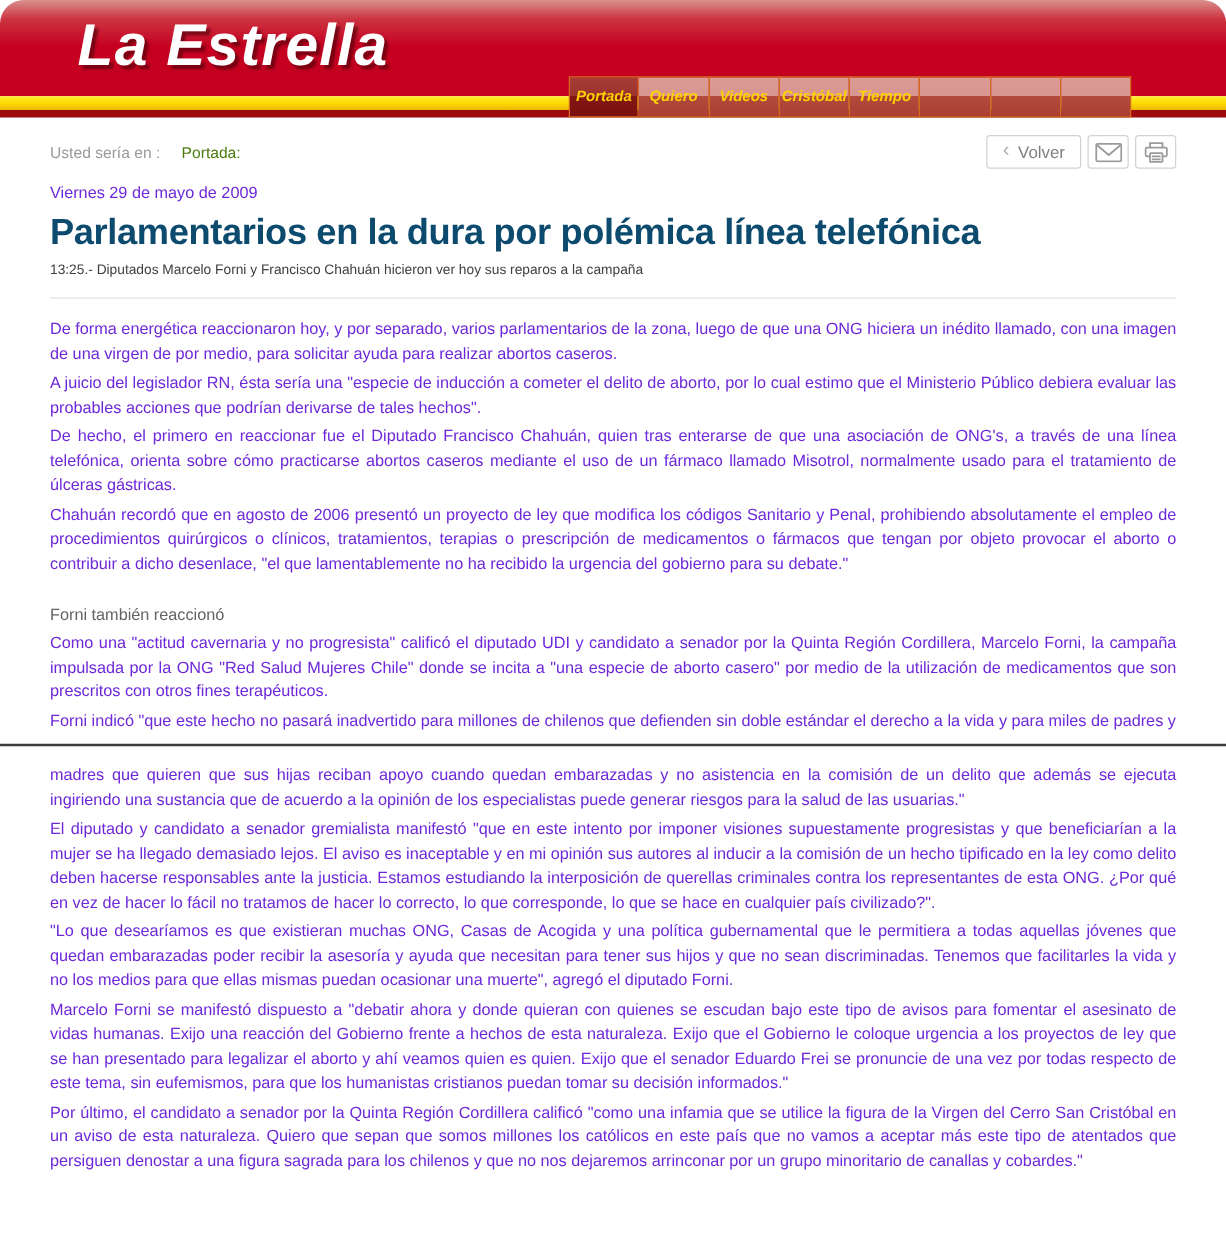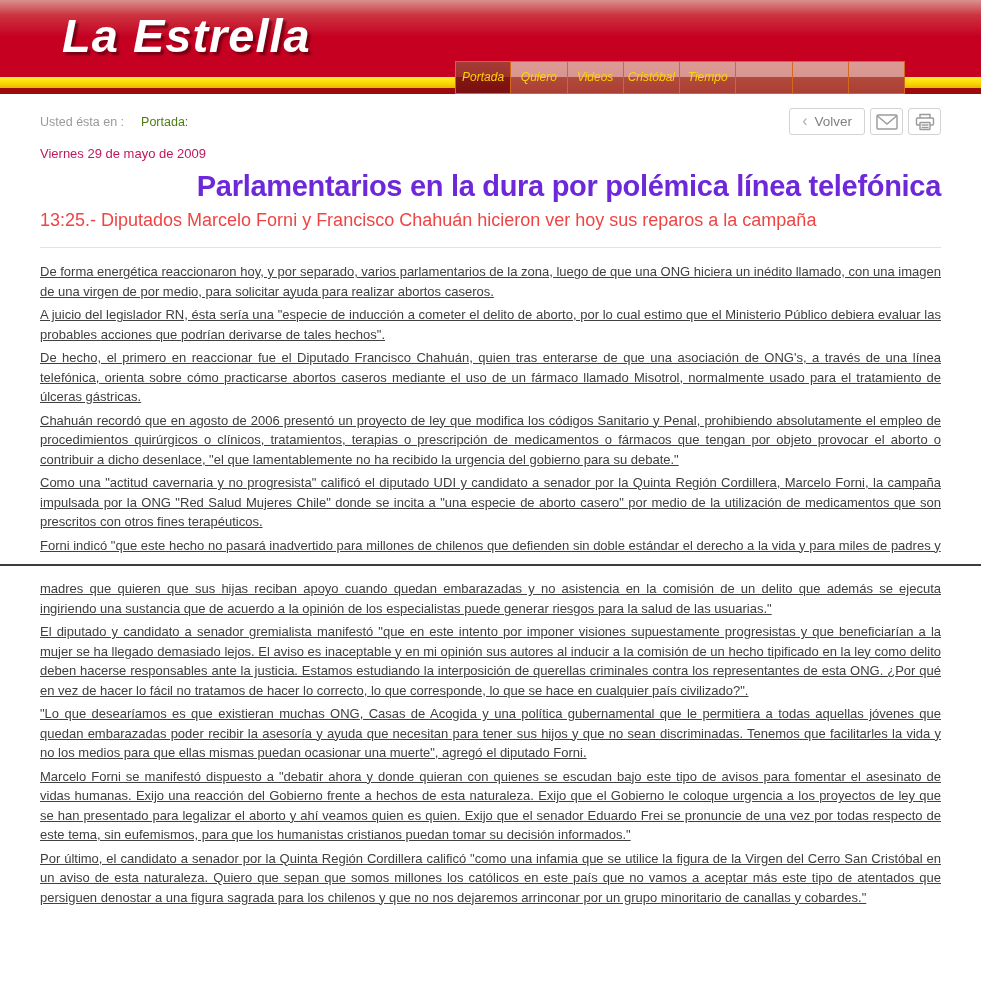--- a/index.html
+++ b/index.html
@@ -1,19 +1,19 @@
 <!DOCTYPE html>
 <html><head>
 <meta charset="utf-8">
 <style>
   * { box-sizing: border-box; margin: 0; padding: 0; }
   html, body { background: #ffffff; }
   .page {
     width: 981px; height: 992px; position: relative; overflow: hidden;
-    background: #ffffff; font-family: "Liberation Sans", sans-serif;
+    background: #ffffff; font-family: "Liberation Sans", sans-serif; border-radius: 19px;
   }
 
   
   .site-header { position: relative; height: 94px; }
   .masthead {
     position: absolute; top: 0; left: 0; right: 0; height: 77px;
     background: linear-gradient(180deg, #d9918d 0%, #cc3340 20%, #c50021 48%, #c50021 100%);
   }
   .logo {
     position: absolute; left: 62px; top: 8px;
@@ -24,21 +24,21 @@
   .yellow-stripe {
     position: absolute; top: 77px; left: 0; right: 0; height: 11px;
     background: linear-gradient(180deg, #ffee33 0%, #fcd800 55%, #e9b800 100%);
   }
   .header-line { position: absolute; top: 88px; left: 0; right: 0; height: 6px; background: #9e0b0f; }
   .tabs { position: absolute; left: 455px; top: 61px; height: 33px; display: flex; }
   .tab {
     flex: 0 0 56.25px; height: 33px;
     border: 1px solid #d2691e; border-left-width: 0;
     background: linear-gradient(180deg, #db9a94 0%, #d99691 48%, #b24a3e 48%, #ab3f33 100%);
-    color: #ffd200; font-size: 12px; font-weight: normal; font-style: italic;
+    color: #ffd200; font-size: 12px; font-weight: bold; font-style: italic;
     text-align: center; line-height: 31px; text-decoration: none;
     overflow: hidden; white-space: nowrap; cursor: pointer;
   }
   .tab:first-child { border-left-width: 1px; }
   .tab.active { background: linear-gradient(180deg, #a63c36 0%, #9c322d 48%, #821715 48%, #7a100f 100%); }
 
   
   .content { padding: 0 40px; }
   .crumb-row { display: flex; justify-content: space-between; align-items: center; margin-top: 14px; }
   .breadcrumb { font-size: 12.5px; color: #9a9a9a; }
@@ -49,30 +49,29 @@
     border-radius: 3px; padding: 4px 12px 5px; color: #7f7f7f; font-size: 13.5px;
     font-family: inherit; cursor: pointer; height: 27px;
   }
   .chev { font-size: 16px; color: #b0b0b0; line-height: 1; }
   .icon-btn {
     width: 33px; height: 27px; border: 1px solid #d3d3d3; background: #fff; border-radius: 3px;
     display: flex; align-items: center; justify-content: center; cursor: pointer;
   }
   .icon-btn svg { display: block; }
 
-  .date { margin-top: 11px; color: #be185d; font-size: 13px; }
-  .title { margin-top: 9px; color: #6d28d9; font-size: 29px; font-weight: bold; letter-spacing: -0.3px; text-align: right; }
-  .subtitle { margin-top: 7px; color: #ef4444; font-size: 18px; font-weight: normal; }
+  .date { margin-top: 11px; color: #6d28d9; font-size: 13px; }
+  .title { margin-top: 9px; color: #0c4a6e; font-size: 29px; font-weight: bold; letter-spacing: -0.3px; }
+  .subtitle { margin-top: 7px; color: #404040; font-size: 11px; font-weight: normal; }
   .title-divider { border: 0; border-top: 1px solid #e2e2e2; margin-top: 16px; }
 
   .body-block { margin-top: 14px; }
   .para {
-    margin: 0 0 4px; color: #404040; font-size: 13px; line-height: 19.5px;
+    margin: 0 0 4px; color: #6d28d9; font-size: 13px; line-height: 19.5px;
     text-align: justify;
-    text-decoration: underline;
   }
   .section-head { margin-top: 24px; margin-bottom: 5px; color: #636363; font-size: 13px; }
 
   .page-break { height: 2px; background: #3c3c3c; margin: 9px 0 13px; width: 100%; }
 </style>
 </head>
 <body>
 
 <div class="page">
 
@@ -90,21 +89,21 @@
         <a class="tab"></a>
         <a class="tab"></a>
         <a class="tab"></a>
       </nav>
   </header>
 
   <main class="content">
 
     <div class="crumb-row">
       <div class="breadcrumb">
-        <span class="crumb-prefix">Usted ésta en :</span><a class="crumb-current">Portada:</a>
+        <span class="crumb-prefix">Usted sería en :</span><a class="crumb-current">Portada:</a>
       </div>
       <div class="actions">
         <button class="back-btn">
           <span class="chev">‹</span>
           <span>Volver</span>
         </button>
         <button class="icon-btn">
           <span>
             <svg width="22" height="16" viewBox="0 0 22 16" fill="none" stroke="#9a9a9a" stroke-width="1.4">
               <rect x="1" y="1" width="20" height="14" rx="1"></rect>
@@ -133,20 +132,21 @@
 
     <hr class="title-divider">
 
     <article class="body-block">
         <p class="para">De forma energética reaccionaron hoy, y por separado, varios parlamentarios de la zona, luego de que una ONG hiciera un inédito llamado, con una imagen de una virgen de por medio, para solicitar ayuda para realizar abortos caseros.</p>
         <p class="para">A juicio del legislador RN, ésta sería una "especie de inducción a cometer el delito de aborto, por lo cual estimo que el Ministerio Público debiera evaluar las probables acciones que podrían derivarse de tales hechos".</p>
         <p class="para">De hecho, el primero en reaccionar fue el Diputado Francisco Chahuán, quien tras enterarse de que una asociación de ONG's, a través de una línea telefónica, orienta sobre cómo practicarse abortos caseros mediante el uso de un fármaco llamado Misotrol, normalmente usado para el tratamiento de úlceras gástricas.</p>
         <p class="para">Chahuán recordó que en agosto de 2006 presentó un proyecto de ley que modifica los códigos Sanitario y Penal, prohibiendo absolutamente el empleo de procedimientos quirúrgicos o clínicos, tratamientos, terapias o prescripción de medicamentos o fármacos que tengan por objeto provocar el aborto o contribuir a dicho desenlace, "el que lamentablemente no ha recibido la urgencia del gobierno para su debate."</p>
       </article>
 
+    <div class="section-head">Forni también reaccionó</div>
 
     <article class="body-block" style="margin-top:0">
         <p class="para">Como una "actitud cavernaria y no progresista" calificó el diputado UDI y candidato a senador por la Quinta Región Cordillera, Marcelo Forni, la campaña impulsada por la ONG "Red Salud Mujeres Chile" donde se incita a "una especie de aborto casero" por medio de la utilización de medicamentos que son prescritos con otros fines terapéuticos.</p>
         <p class="para">Forni indicó "que este hecho no pasará inadvertido para millones de chilenos que defienden sin doble estándar el derecho a la vida y para miles de padres y</p>
       </article>
 
   </main>
 
   <div class="page-break"></div>
 

